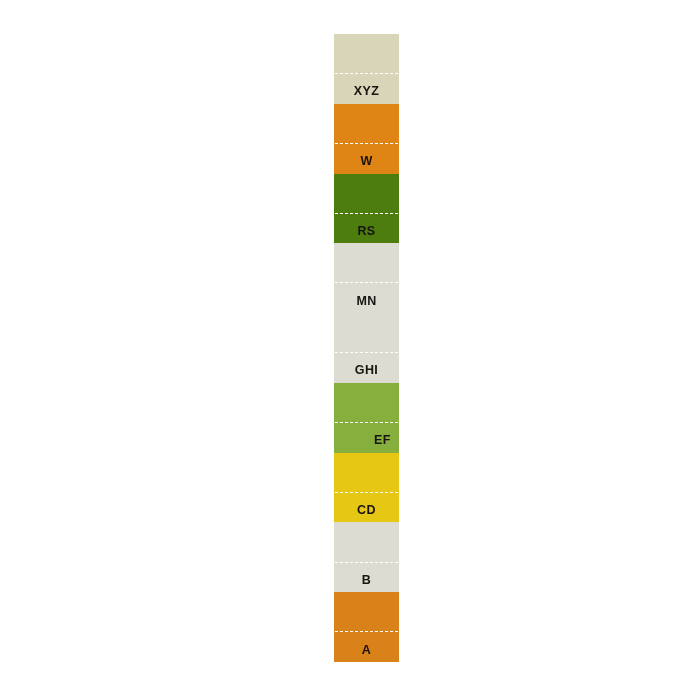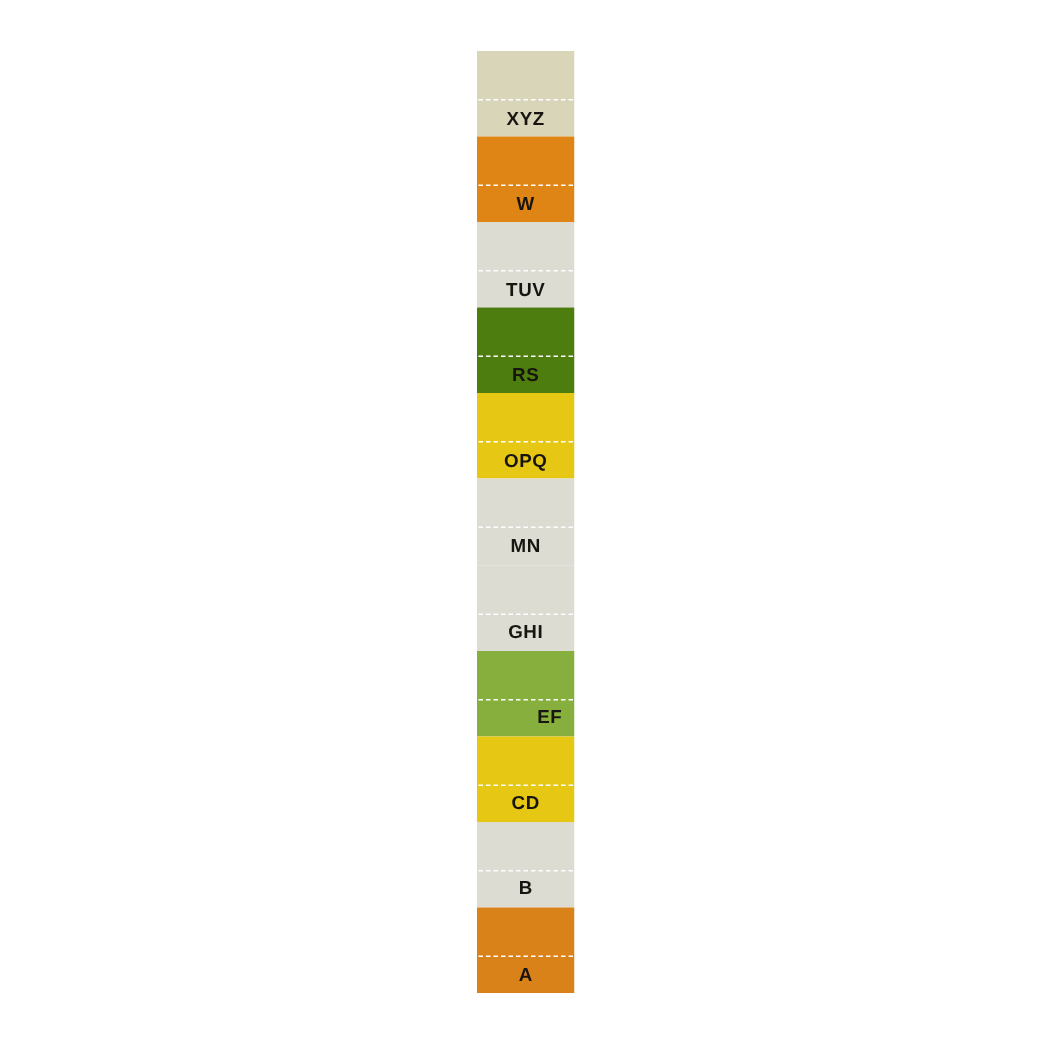--- a/index.html
+++ b/index.html
@@ -67,41 +67,33 @@
     color: #181410;
     padding-bottom: 6px;
     line-height: 1;
     user-select: none;
   }
 </style>
 </head>
 <body style="background: rgb(255, 255, 255);">
 
 <div id="stage" style="background: rgb(255, 255, 255);">
-  <div id="strip" style="left: 318px; top: 34px; width: 65px; height: 628px;">
+  <div id="strip" style="left: 334px; top: 34px; width: 65px; height: 628px;">
 
   <div class="band" style="background-color: rgb(216, 213, 184);">
         <div class="band-rule" style="border-top-color: rgb(255, 255, 255);"></div>
         <div class="band-label" style="color: rgb(24, 20, 16);">XYZ</div>
       </div>
       <div class="band" style="background-color: rgb(223, 133, 22);">
         <div class="band-rule" style="border-top-color: rgb(255, 255, 255);"></div>
         <div class="band-label" style="color: rgb(24, 20, 16);">W</div>
       </div>
-      <div class="band" style="background-color: rgb(220, 220, 211);">
-        <div class="band-rule" style="border-top-color: rgb(255, 255, 255);"></div>
-        <div class="band-label" style="color: rgb(24, 20, 16);">TUV</div>
-      </div>
       <div class="band" style="background-color: #4d7c0f;">
         <div class="band-rule" style="border-top-color: rgb(255, 255, 255);"></div>
         <div class="band-label" style="color: rgb(24, 20, 16);">RS</div>
-      </div>
-      <div class="band" style="background-color: rgb(230, 199, 20);">
-        <div class="band-rule" style="border-top-color: rgb(255, 255, 255);"></div>
-        <div class="band-label" style="color: rgb(24, 20, 16);">OPQ</div>
       </div>
       <div class="band" style="background-color: rgb(220, 220, 211);">
         <div class="band-rule" style="border-top-color: rgb(255, 255, 255);"></div>
         <div class="band-label" style="color: rgb(24, 20, 16);">MN</div>
       </div>
       <div class="band" style="background-color: rgb(220, 220, 211);">
         <div class="band-rule" style="border-top-color: rgb(255, 255, 255);"></div>
         <div class="band-label" style="color: rgb(24, 20, 16);">GHI</div>
       </div>
       <div class="band" style="background-color: rgb(134, 175, 61);">

